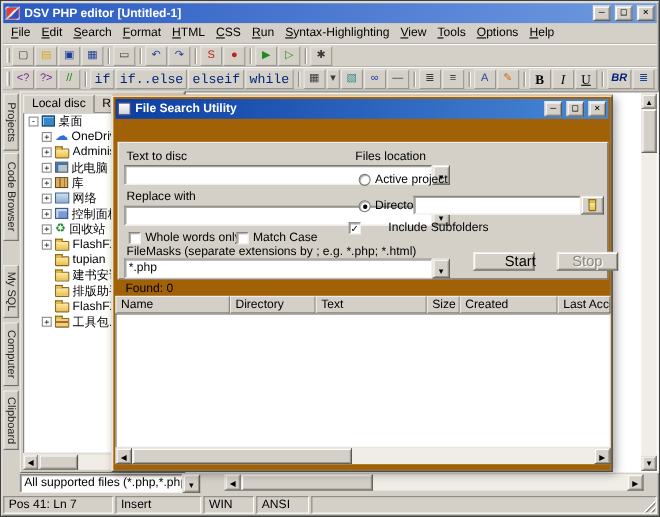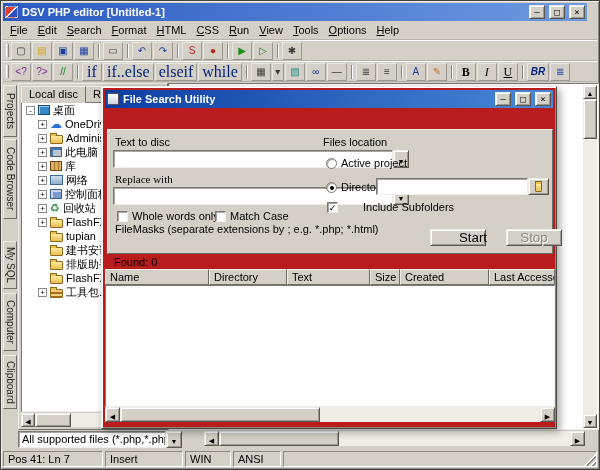--- a/index.html
+++ b/index.html
@@ -6,21 +6,21 @@
   *{box-sizing:border-box;}
   body{font-family:"Liberation Sans","DejaVu Sans",sans-serif;font-size:11px;color:#000;}
   .screen{position:relative;width:600px;height:470px;background:#d4d0c8;overflow:hidden;
     border:1px solid #404040;box-shadow:inset 1px 1px 0 #efede8, inset -1px -1px 0 #8a887f;}
 
   
   .raised{background:#d4d0c8;border:1px solid;border-color:#efede8 #5a5850 #5a5850 #efede8;
     box-shadow:inset 1px 1px 0 #fff, inset -1px -1px 0 #9a9890;}
 
   
-  .titlebar{position:absolute;left:2px;top:2px;right:12px;height:18px;
+  .titlebar{position:absolute;left:2px;top:2px;right:2px;height:18px;
     background:linear-gradient(90deg,#2a5ac2,#6f9ae0);display:flex;align-items:center;gap:4px;
     color:#fff;padding:0 2px;}
   .titlebar .ttext{font-weight:bold;flex:1;white-space:nowrap;overflow:hidden;}
   .app-icon{width:13px;height:12px;flex:0 0 auto;border:1px solid rgba(255,255,255,.4);
     background:linear-gradient(135deg,#e04030 0 45%,#f0f0f0 45% 55%,#3050c0 55% 100%);}
   .wbtn{width:16px;height:14px;display:flex;align-items:center;justify-content:center;
     font-size:9px;line-height:1;color:#000;font-family:"DejaVu Sans Mono",monospace;flex:0 0 auto;}
 
   
   .menubar{position:absolute;left:2px;top:20px;right:2px;height:19px;display:flex;align-items:center;
@@ -36,21 +36,21 @@
     border-left:1px solid #fff;border-right:1px solid #8a887f;}
   .tbtn{position:relative;min-width:20px;height:18px;background:#d4d0c8;display:flex;align-items:center;
     justify-content:center;padding:0 3px;font-size:10px;line-height:1;
     border:1px solid;border-color:#e9e7e2 #9a9890 #9a9890 #e9e7e2;}
   .tbtn.gap{margin-left:8px;}
   .tbtn.gap::before{content:"";position:absolute;left:-6px;top:1px;bottom:1px;width:0;
     border-left:1px solid #8a887f;border-right:1px solid #fff;}
   .tbtn.narrow{min-width:12px;padding:0 1px;}
   .g-blue{color:#1c3e9c;} .g-red{color:#c02020;} .g-green{color:#1c8c1c;} .g-ink{color:#3a3a3a;}
   .g-folder{color:#d8a820;} .g-purple{color:#7a2a9a;} .g-teal{color:#2a8a8a;} .g-orange{color:#d07020;}
-  .g-kw{color:#00247a;font-family:Liberation Serif, serif;font-size:16px;justify-content:center;}
+  .g-kw{color:#00247a;font-family:Liberation Mono, monospace;font-size:12px;justify-content:center;}
   .g-serif-b{font-family:"Liberation Serif",serif;font-weight:bold;font-size:12px;}
   .g-serif-i{font-family:"Liberation Serif",serif;font-style:italic;font-size:12px;}
   .g-serif-u{font-family:"Liberation Serif",serif;text-decoration:underline;font-size:12px;}
   .g-br{font-weight:bold;color:#00247a;font-size:10px;font-style:italic;}
 
   
   .sidetabs{position:absolute;left:2px;top:82px;width:15px;bottom:40px;}
   .sidetab{position:absolute;left:0;width:14px;writing-mode:vertical-rl;display:flex;align-items:center;
     justify-content:center;font-size:10px;color:#222;background:#d4d0c8;
     border:1px solid;border-color:#efede8 #6f6d68 #6f6d68 #efede8;}
@@ -118,21 +118,21 @@
     box-shadow:inset 1px 1px 0 #a8a6a0;padding:1px 3px;white-space:nowrap;overflow:hidden;}
   .cbtn{width:16px;flex:0 0 auto;display:flex;align-items:center;justify-content:center;}
   .statusbar{position:absolute;left:2px;right:2px;bottom:2px;height:18px;display:flex;gap:2px;padding-top:2px;}
   .sseg{border:1px solid;border-color:#8a887f #fff #fff #8a887f;padding:1px 4px;white-space:nowrap;overflow:hidden;}
   .sseg.c{}
   .s1{width:100px;} .s2{width:78px;} .s3{width:46px;} .s4{width:48px;} .s5{flex:1;position:relative;}
   .grip{position:absolute;right:0;bottom:0;width:12px;height:12px;
     background:linear-gradient(135deg,transparent 0 50%,#fff 50% 58%,#8a887f 58% 66%,transparent 66% 74%,#fff 74% 82%,#8a887f 82% 90%,transparent 90%);}
 
   
-  .dialog{position:absolute;left:100px;top:85px;width:456px;height:343px;background:#b91c1c;z-index:10;
+  .dialog{position:absolute;left:100px;top:85px;width:456px;height:343px;background:#a16207;z-index:10;
     border:1px solid;border-color:#efede8 #4a4840 #4a4840 #efede8;
     box-shadow:inset 1px 1px 0 #fff, inset -1px -1px 0 #8a887f, 3px 3px 8px rgba(0,0,0,.35);}
   .dtitle{position:absolute;left:3px;top:3px;right:3px;height:18px;display:flex;align-items:center;gap:4px;
     background:linear-gradient(90deg,#0c3ea2,#4888d8);color:#fff;padding:0 2px;}
   .dtitle .ttext{font-weight:bold;flex:1;white-space:nowrap;overflow:hidden;}
   .dlg-icon{width:12px;height:12px;flex:0 0 auto;background:linear-gradient(#fff,#cfcfe0);border:1px solid #556;}
   .dtabs{position:absolute;left:5px;top:24px;height:19px;display:flex;align-items:flex-end;}
   .dtab{padding:2px 9px;background:#d4d0c8;margin-right:-1px;white-space:nowrap;
     border:1px solid;border-color:#efede8 #6f6d68 transparent #efede8;}
   .dtab.active{position:relative;z-index:3;padding-top:4px;margin-top:-2px;}
@@ -149,21 +149,21 @@
     box-shadow:inset 1px 1px 1px #a8a6a0;position:relative;}
   .rbdot.sel::after{content:"";position:absolute;left:3px;top:3px;width:4px;height:4px;border-radius:50%;background:#000;}
   .dirfield{position:absolute;left:268px;top:48px;width:152px;height:17px;}
   .browse{position:absolute;left:420px;top:48px;width:21px;height:17px;display:flex;align-items:center;justify-content:center;}
   .pbtn{position:absolute;width:56px;height:17px;display:flex;align-items:center;justify-content:center;}
   .pbtn.disabled{color:#8a887f;text-shadow:1px 1px 0 #fff;}
   .foundlabel{position:absolute;left:12px;top:169px;}
   .cols{position:absolute;left:3px;top:182px;width:450px;height:16px;display:flex;background:#d4d0c8;}
   .col{background:#d4d0c8;border:1px solid;border-color:#efede8 #6f6d68 #6f6d68 #efede8;
     padding:1px 4px;white-space:nowrap;overflow:hidden;}
-  .col:nth-of-type(1){width:104px;} .col:nth-of-type(2){width:78px;} .col:nth-of-type(3){width:83px;}
+  .col:nth-of-type(1){width:104px;} .col:nth-of-type(2){width:78px;} .col:nth-of-type(3){width:101px;}
   .col:nth-of-type(4){width:30px;text-align:right;} .col:nth-of-type(5){width:89px;} .col:nth-of-type(6){flex:1;}
   .dlist{position:absolute;left:3px;top:198px;width:450px;height:122px;background:#fff;
     border:1px solid;border-color:#7b7972 #efede8 #efede8 #7b7972;}
   .dhscroll{left:3px;top:320px;width:450px;}
 </style>
 </head>
 <body>
 
 <div class="screen">
 
@@ -184,20 +184,21 @@
       <span class="menu-item">Search</span>
 
       <span class="menu-item">Format</span>
 
       <span class="menu-item">HTML</span>
 
       <span class="menu-item">CSS</span>
 
       <span class="menu-item">Run</span>
 
+      <span class="menu-item">Syntax-Highlighting</span>
 
       <span class="menu-item">View</span>
 
       <span class="menu-item">Tools</span>
 
       <span class="menu-item">Options</span>
 
       <span class="menu-item">Help</span>
     </div>
 
@@ -516,53 +517,59 @@
     <div class="dpage" style="position:absolute;">
 
       <span class="dlabel" style="left:7px;top:6px;">Text to disc</span>
       <div class="dcombo combo" style="left:5px;top:20px;width:296px;">
         <div class="cfield"></div>
         <button class="cbtn raised">
             <span class="arr down"></span>
           </button>
       </div>
 
-      <span class="dlabel" style="left:7px;top:43px;font-family:Liberation Serif, serif;">Replace with</span>
+      <span class="dlabel" style="left:7px;top:43px;">Replace with</span>
       <div class="dcombo combo" style="left:5px;top:57px;width:296px;">
         <div class="cfield"></div>
         <button class="cbtn raised">
             <span class="arr down"></span>
           </button>
       </div>
 
       <label class="cb" style="left:9px;top:80px;">
         <span class="cbbox"></span>
         <span>Whole words only</span>
       </label>
       <label class="cb" style="left:107px;top:80px;">
         <span class="cbbox"></span>
         <span>Match Case</span>
       </label>
 
       <span class="dlabel" style="left:7px;top:93px;">FileMasks   (separate extensions by ; e.g. *.php; *.html)</span>
+      <div class="dcombo combo" style="left:5px;top:105px;width:296px;">
+        <div class="cfield">*.php</div>
+        <button class="cbtn raised">
+            <span class="arr down"></span>
+          </button>
+      </div>
 
       <span class="dlabel" style="left:215px;top:6px;">Files location</span>
       <label class="rb" style="left:218px;top:27px;">
         <span class="rbdot"></span>
         <span>Active project</span>
       </label>
       <label class="rb" style="left:218px;top:51px;">
         <span class="rbdot sel"></span>
         <span>Directory</span>
       </label>
       <div class="cfield dirfield"></div>
       <button class="browse raised">
         <span class="browse-folder-icon"></span>
       </button>
-      <label class="cb" style="left:219px;top:71px;gap:25px;">
+      <label class="cb" style="left:209px;top:71px;gap:25px;">
         <span class="cbbox checked"></span>
         <span>Include Subfolders</span>
       </label>
 
       <button class="pbtn raised" style="left:322px;top:99px;padding-left:36px;">Start</button>
       <button class="pbtn raised disabled" style="left:398px;top:99px;">Stop</button>
     </div>
 
     <span class="foundlabel">Found: 0</span>
 

